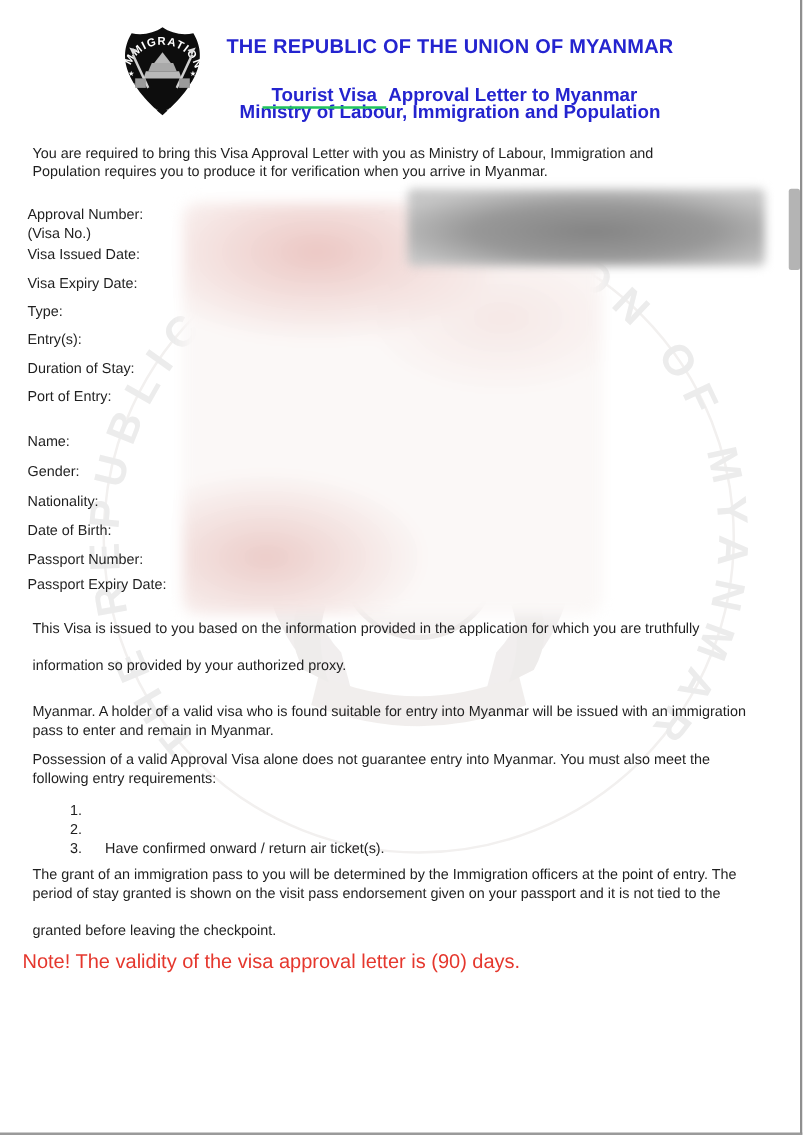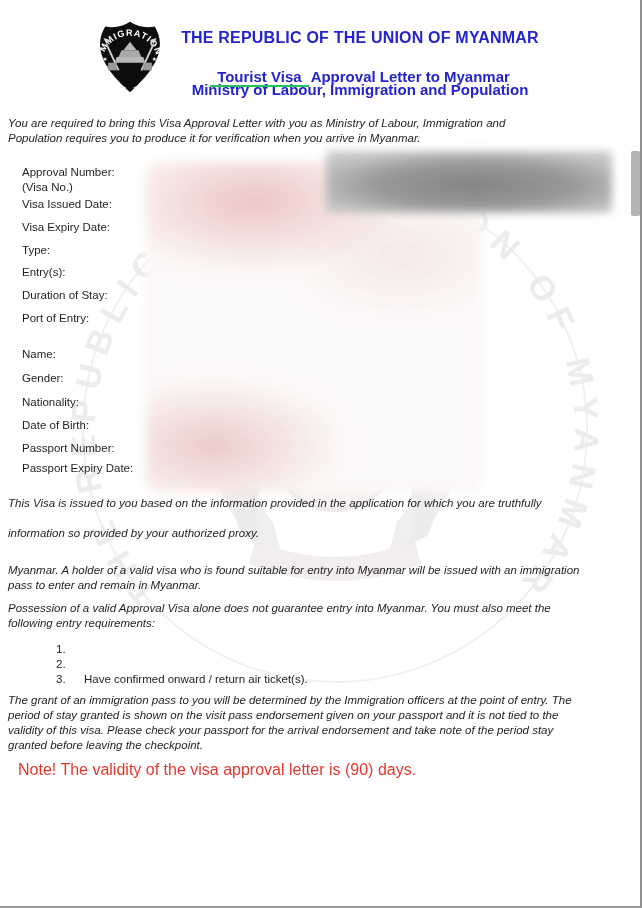--- a/index.html
+++ b/index.html
@@ -33,21 +33,21 @@
   .badge{position:absolute; left:92px; top:19px; z-index:3;}
   .hline{
     position:absolute; left:150px; width:420px; text-align:center; z-index:3;
     font-weight:bold; color:#2424cf; white-space:nowrap;
   }
   .h1{top:29px; font-size:16px; letter-spacing:0.2px;}
   .h2{top:49px; font-size:15px;margin-top:32px;}
   .h3{top:68px; font-size:15px;}
   .uline{border-bottom:2px solid #22c55e; padding:0 7px;}
   .h3rest{margin-left:2px;}
-  .line{position:absolute; left:8px; font-size:11.5px; line-height:14px; white-space:nowrap; z-index:3; color:#1f1f1f;font-style:italic;}
+  .line{position:absolute; left:26px; font-size:11.5px; line-height:14px; white-space:nowrap; z-index:3; color:#1f1f1f;}
   .label{position:absolute; left:22px; font-size:11.5px; white-space:nowrap; z-index:1; color:#1f1f1f;}
   .linum{position:absolute; left:56px; font-size:11.5px; z-index:3;}
   .litxt{position:absolute; left:84px; font-size:11.5px; white-space:nowrap; z-index:3;}
   .note{position:absolute; left:18px; top:761px; font-size:16px; color:#e5372d; white-space:nowrap; z-index:3;}
 </style>
 </head>
 <body>
 
 <div class="page">
 
@@ -141,18 +141,17 @@
   <div class="line" style="top:601px">Possession of a valid Approval Visa alone does not guarantee entry into Myanmar. You must also meet the</div>
   <div class="line" style="top:616px">following entry requirements:</div>
 
   <div class="linum" style="top:643px">1.</div>
   <div class="linum" style="top:658px">2.</div>
   <div class="linum" style="top:673px">3.</div>
   <div class="litxt" style="top:673px">Have confirmed onward / return air ticket(s).</div>
 
   <div class="line" style="top:693px">The grant of an immigration pass to you will be determined by the Immigration officers at the point of entry. The</div>
   <div class="line" style="top:708px">period of stay granted is shown on the visit pass endorsement given on your passport and it is not tied to the</div>
-  <div class="line" style="top:723px">validity of this visa. Please check your passport for the arrival endorsement and take note of the period stay</div>
   <div class="line" style="top:738px">granted before leaving the checkpoint.</div>
 
   <div class="note">Note! The validity of the visa approval letter is (90) days.</div>
 
 </div>
 
 </body></html>

